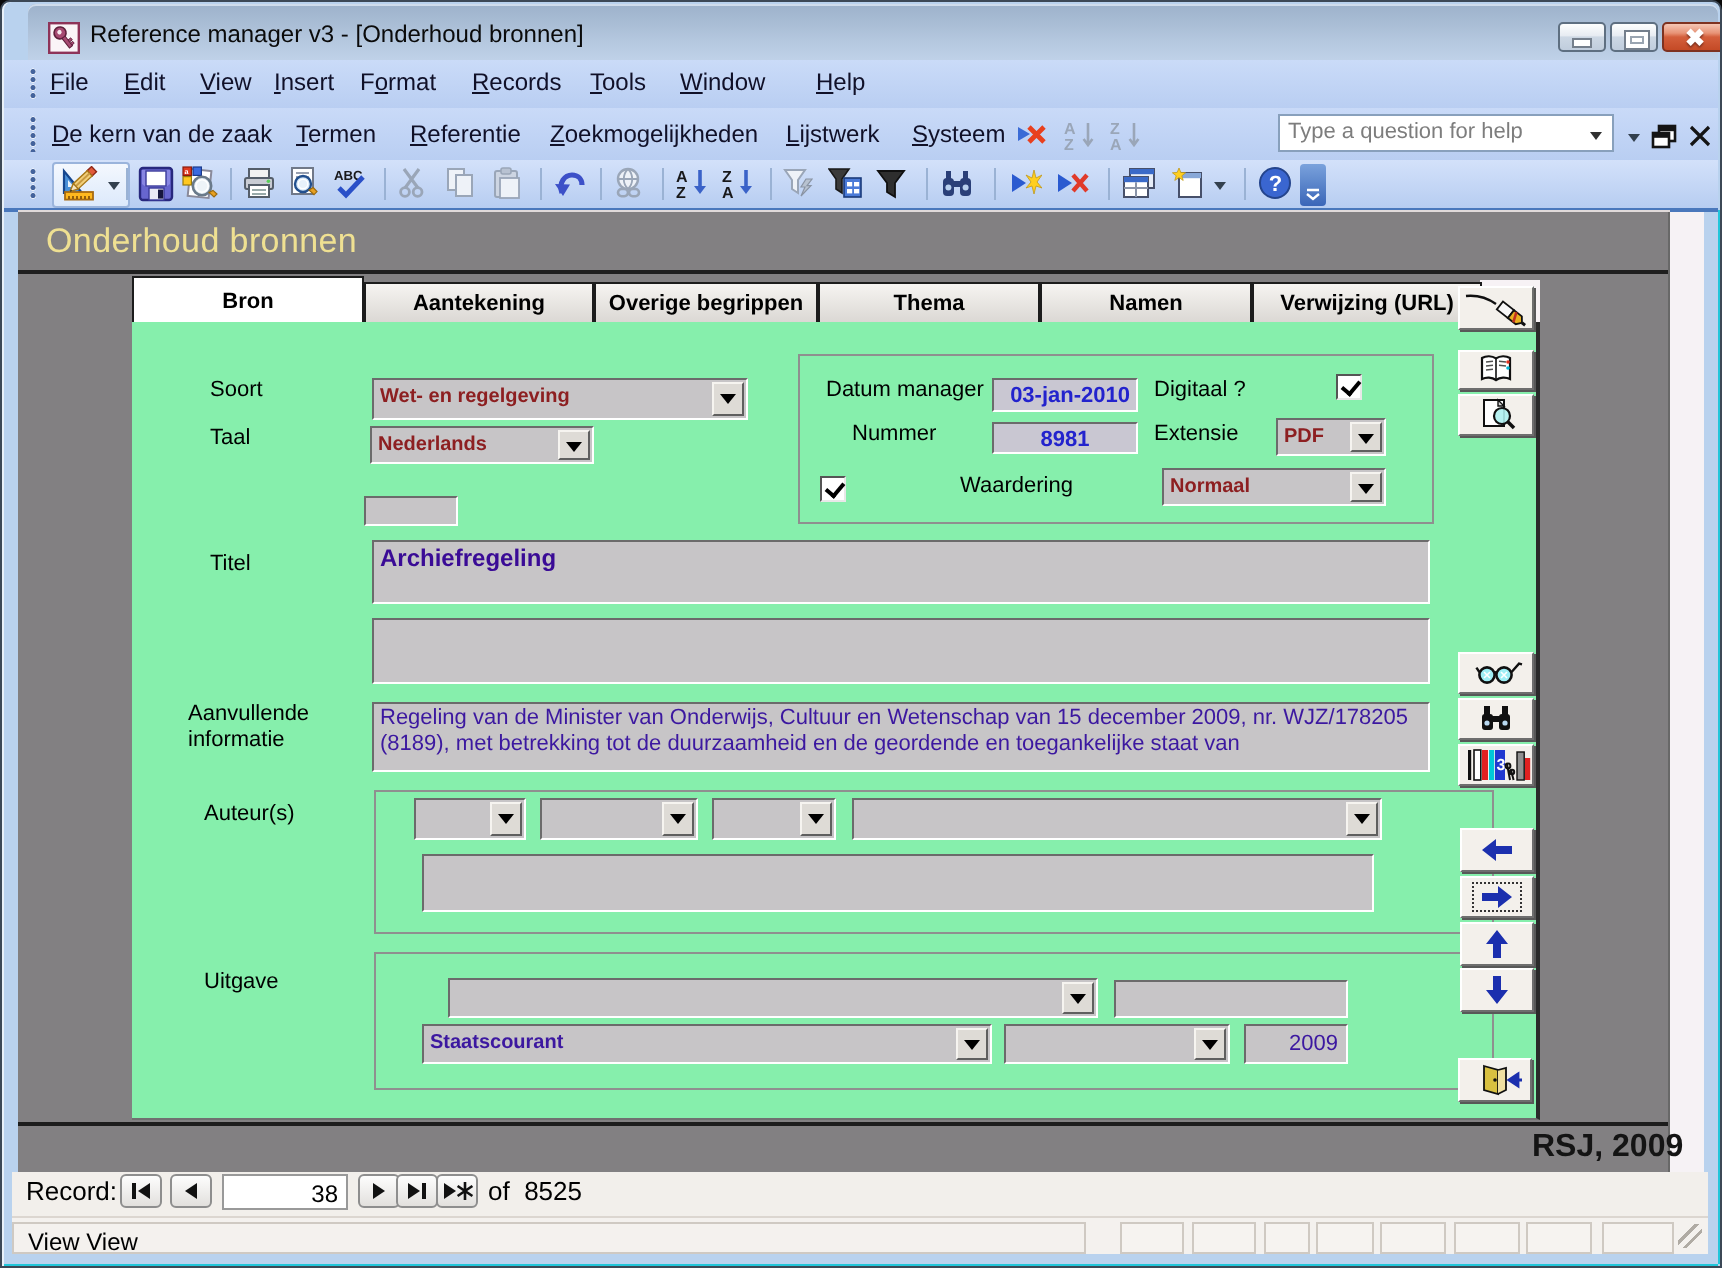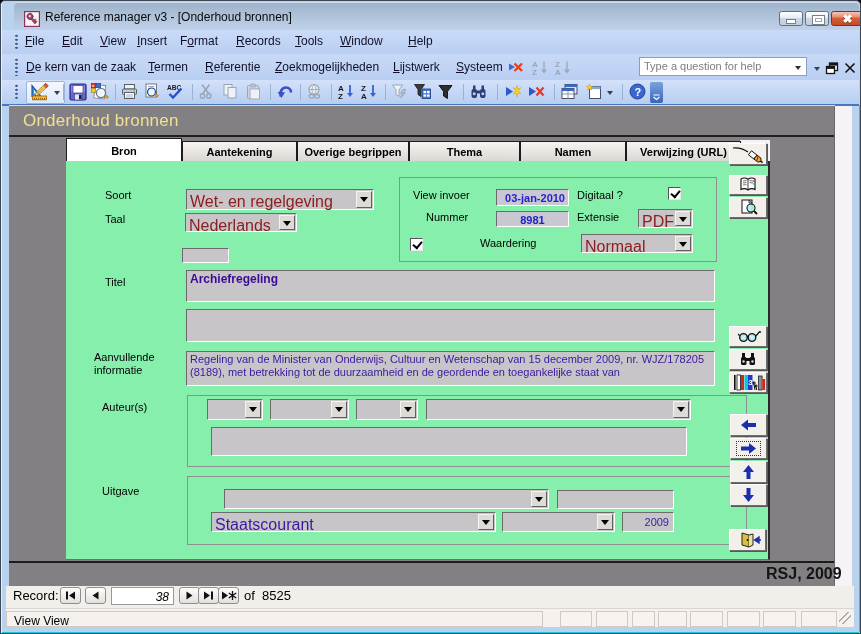--- a/index.html
+++ b/index.html
@@ -65,33 +65,33 @@
 #tabline { position:absolute; left:0; top:0px; width:100%; height:0px; border-top:2px solid #2a2a2a; margin-top:-2px; }
 
 .lbl { position:absolute; font-size:11px; color:#000; white-space:nowrap; }
 .fld { position:absolute; background:#c7c5c7; border:1px solid; border-color:#6b6b6b #ffffff #ffffff #6b6b6b; }
 .fldb { position:absolute; background:#c9c7d2; border:1px solid; border-color:#6b6b6b #ffffff #ffffff #6b6b6b;
   font-size:11px; font-weight:bold; color:#2323cd; }
 .combo { position:absolute; background:#c7c5c7; border:1px solid; border-color:#6b6b6b #ffffff #ffffff #6b6b6b; }
 .cbtn { position:absolute; top:1px; bottom:1px; width:16px; background:#dedbd6;
   border:1px solid; border-color:#f6f4f0 #5f5f5f #5f5f5f #f6f4f0; }
 .cbtn:after { content:""; position:absolute; left:3px; top:5px; border:4px solid transparent; border-top:5px solid #000; }
-.ctext { position:absolute; left:3px; top:3px; font-size:16px; color:#8d1f21; }
+.ctext { position:absolute; left:3px; top:3px; font-size:10px; color:#8d1f21;font-weight:bold; }
 .ptext { color:#3c18a0; }
 .gbox { position:absolute; border:1px solid #8f8f8f; }
 .chk { position:absolute; width:13px; height:13px; background:#fff; border:1px solid; border-color:#555 #e8e8e8 #e8e8e8 #555; }
 .chk:after { content:""; position:absolute; left:2px; top:2px; width:7px; height:4px; border-left:2px solid #000; border-bottom:2px solid #000; transform:rotate(-50deg); }
 
 .rbtn { position:absolute; background:#f3f0eb; border:1px solid; border-color:#ffffff #6e6e6e #6e6e6e #ffffff; box-shadow:1px 1px 0 #585858; }
 
 #recbar { position:absolute; left:5px; top:585px; width:848px; height:22px; background:#f2efeb; }
 #recbar .rl { position:absolute; left:7px; top:2px; font-size:13px; color:#000; }
 .nbtn { position:absolute; top:1px; width:21px; height:17px; background:linear-gradient(180deg,#fdfdfd,#e2e0dd); border:1px solid #8e8e8e; border-radius:3px; }
 .nbtn svg { position:absolute; left:0; top:0; }
-#recbox { position:absolute; left:105px; top:1px; width:63px; height:18px; background:#fff; border:1px solid #999; font-size:12px; text-align:right; padding:2px 4px 0 0;font-style:italic; }
+#recbox { position:absolute; left:105px; top:1px; width:63px; height:18px; background:#fff; border:1px solid #999; font-size:12px; text-align:right; padding:2px 4px 0 0; }
 
 #status { position:absolute; left:5px; top:607px; width:848px; height:19px; background:#f4f1ee; border-top:1px solid #dcd6d0; }
 .spanel { position:absolute; top:2px; height:16px; border:1px solid #cfc9c2; background:#f6f3f0; }
 #fv { position:absolute; left:0px; top:2px; width:537px; height:16px; border:1px solid #cfc9c2; }
 #fv span { position:absolute; left:7px; top:2px; font-size:12px; color:#000; }
 #rsj { position:absolute; left:765px; top:564px; font-size:16px; font-weight:bold; color:#141414; }
 #grip2 { position:absolute; right:3px; bottom:3px; width:12px; height:12px;
   background-image:linear-gradient(135deg, transparent 6px, #b0aba4 6px, #b0aba4 7.5px, transparent 7.5px, transparent 10px, #b0aba4 10px, #b0aba4 11.5px, transparent 11.5px); }
 </style>
 </head>
@@ -348,21 +348,21 @@
         <div class="cbtn" style="right:1px;"></div>
       </div>
 
       <div class="combo" style="left:119px; top:52px; width:112px; height:19px;">
         <span class="ctext">Nederlands</span>
         <div class="cbtn" style="right:1px;"></div>
       </div>
       <div class="fld" style="left:116px; top:87px; width:47px; height:15px;"></div>
 
       <div class="gbox" style="left:333px; top:16px; width:318px; height:85px;"></div>
-      <span class="lbl" style="left:347px; top:28px;">View invoer</span>
+      <span class="lbl" style="left:347px; top:28px;">Datum manager</span>
       <div class="fldb" style="left:430px; top:28px; width:73px; height:17px; text-align:right; padding:2px 3px 0 0;">03-jan-2010</div>
       <span class="lbl" style="left:511px; top:28px;">Digitaal ?</span>
       <div class="chk" style="left:602px; top:26px;"></div>
       <span class="lbl" style="left:360px; top:50px;">Nummer</span>
       <div class="fldb" style="left:430px; top:50px; width:73px; height:16px; text-align:center; padding-top:2px;">8981</div>
       <span class="lbl" style="left:511px; top:50px;">Extensie</span>
       <div class="combo" style="left:572px; top:48px; width:55px; height:19px;">
         <span class="ctext">PDF</span>
         <div class="cbtn" style="right:1px;"></div>
       </div>

